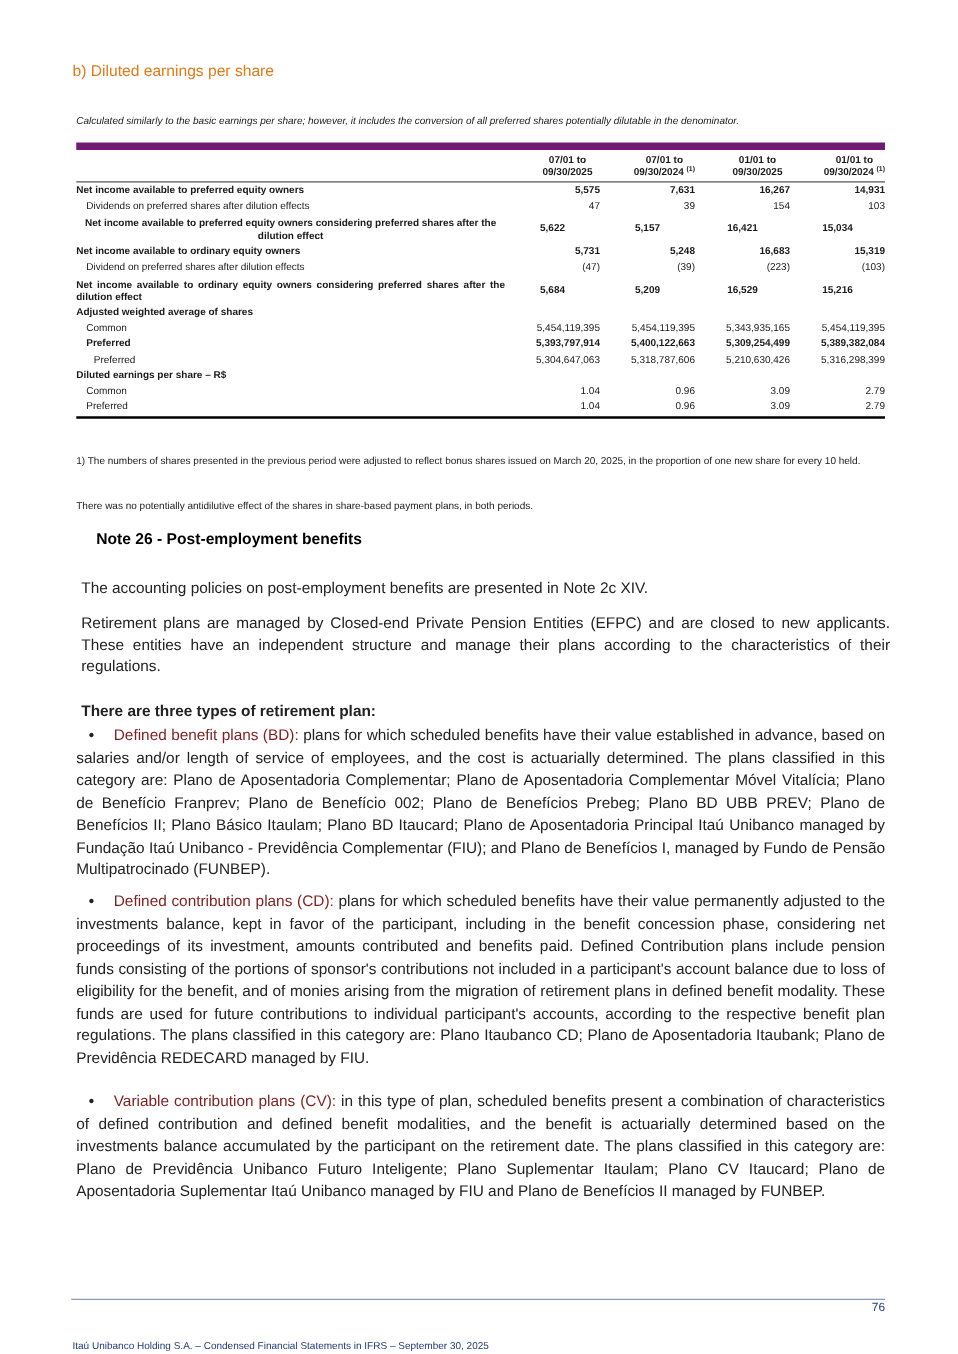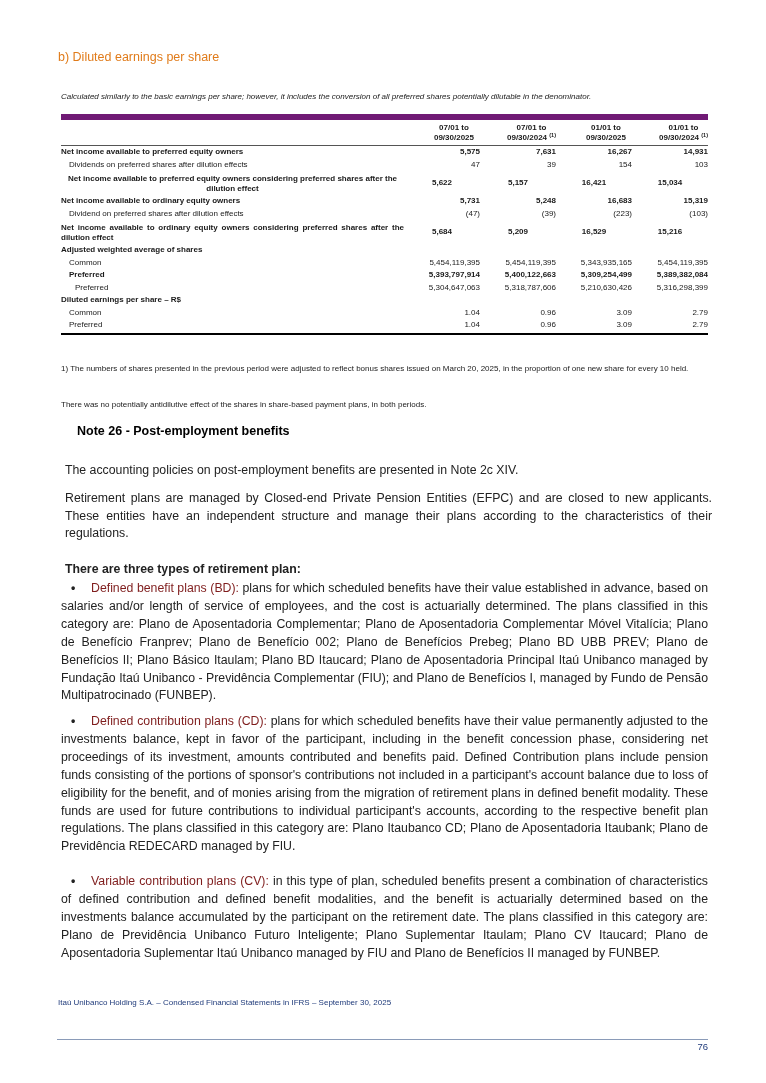--- a/index.html
+++ b/index.html
@@ -158,21 +158,21 @@
     .footer-rule {
       position: absolute;
       top: 1039px;
       left: 57px;
       width: 651px;
       height: 0;
       border-top: 1px solid #8a9bb8;
     }
     .footer-left {
       position: absolute;
-      top: 998px;
+      top: 1072px;
       left: 58px;
       font-size: 8px;
       color: #1f3a7a;
       white-space: nowrap;
     }
     .footer-right {
       position: absolute;
       top: 1041px;
       right: 58px;
       font-size: 9.5px;

